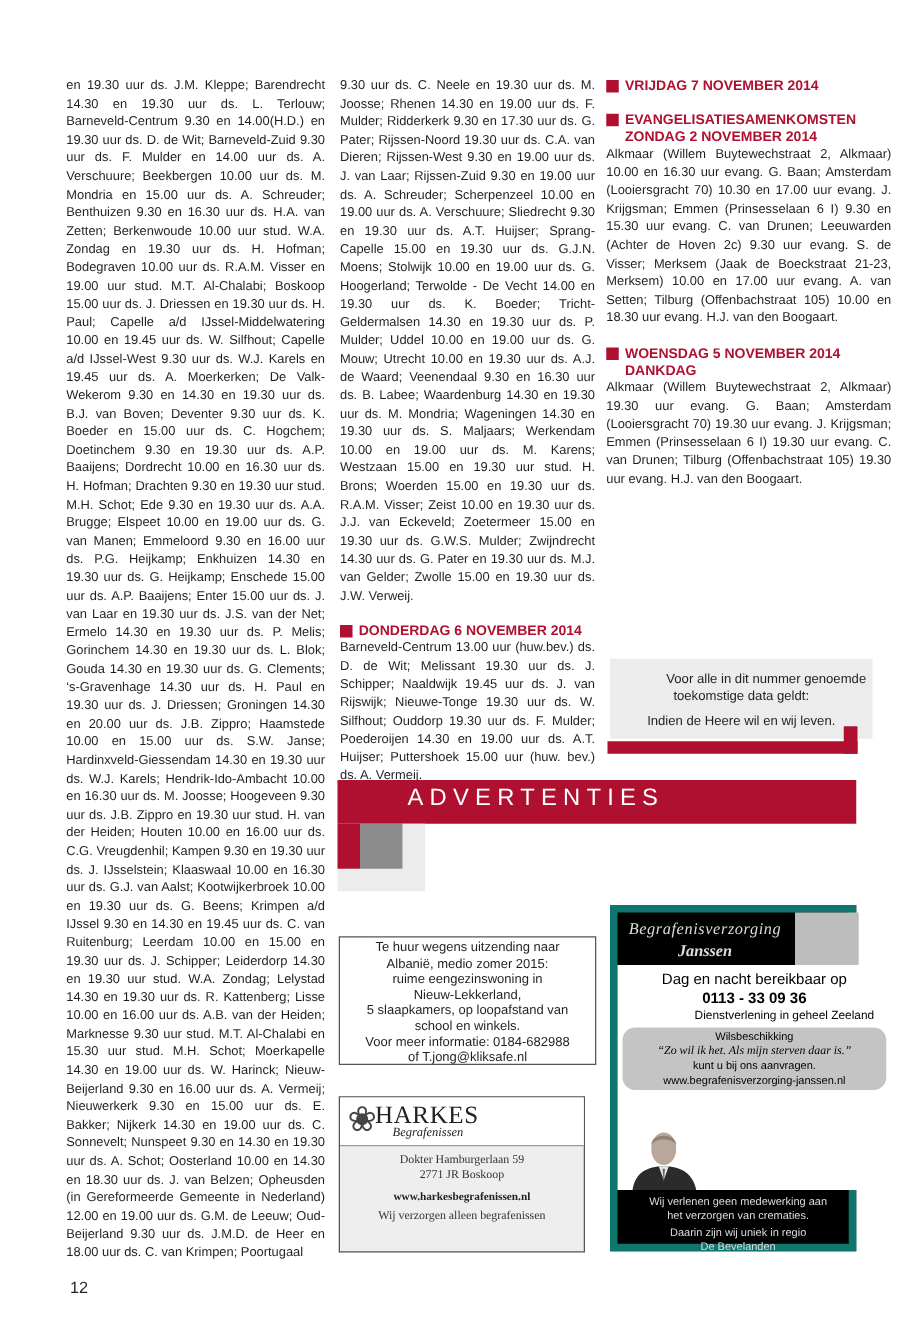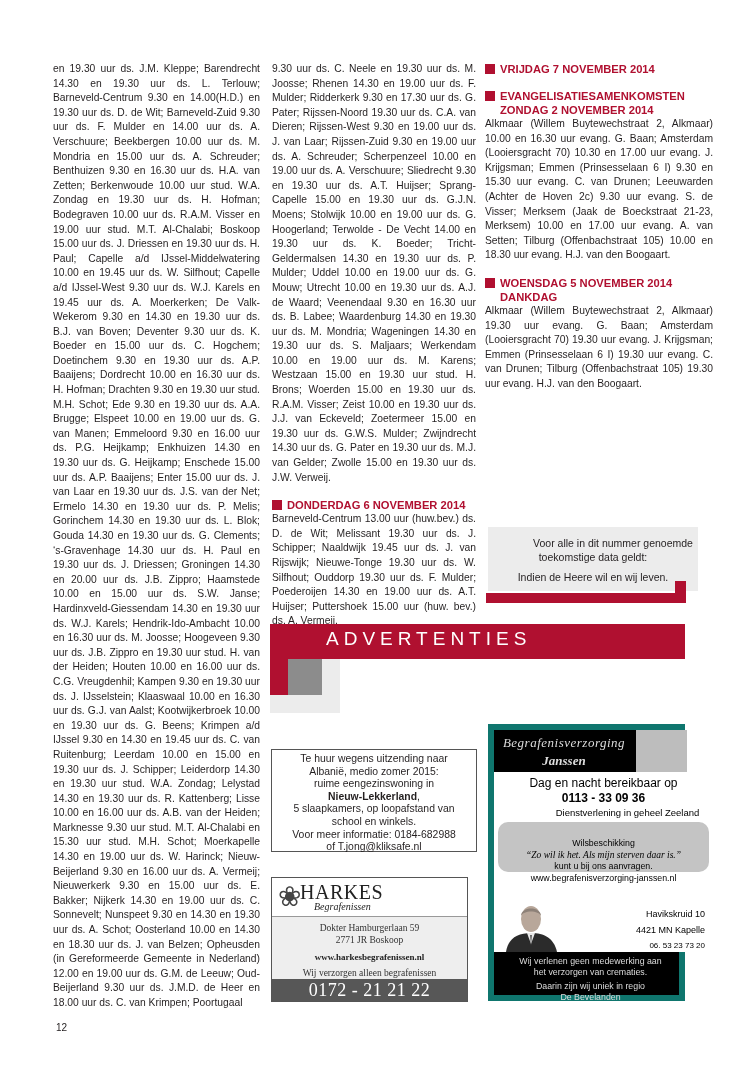--- a/index.html
+++ b/index.html
@@ -22,21 +22,21 @@
   .notice-bar2 { position:absolute; left:675px; top:581px; width:11px; height:22px; background:#b01030; }
   .adv-bar { position:absolute; left:270px; top:624px; width:415px; height:35px; background:#b01030; }
   .adv-title { position:absolute; left:326px; top:628px; color:#fff; font-weight:normal; font-size:19px;
                letter-spacing:5px; }
   .adv-red-ext { position:absolute; left:270px; top:659px; width:18px; height:36px; background:#b01030; }
   .adv-grey-dark { position:absolute; left:288px; top:659px; width:34px; height:36px; background:#8c8c8c; }
   .adv-grey-light1 { position:absolute; left:270px; top:695px; width:70px; height:18px; background:#ececec; }
   .adv-grey-light2 { position:absolute; left:322px; top:659px; width:18px; height:36px; background:#ececec; }
   .ad-huur { position:absolute; left:271px; top:749px; width:206px; height:103px; border:1px solid #555;
              text-align:center; font-size:10.4px; line-height:12.6px; padding-top:3px; box-sizing:border-box; }
-  .ad-huur b { font-weight:bold; }
+  .ad-huur b { font-weight:normal; }
   .ad-harkes { position:absolute; left:271px; top:877px; width:197px; height:125px; border:1px solid #555;
                background:#eeeeee; box-sizing:border-box; font-family:"Liberation Serif", serif; text-align:center; }
   .harkes-top { height:38px; background:#ffffff; border-bottom:1px solid #999; position:relative; }
   .harkes-leaf { position:absolute; left:6px; top:2px; font-size:28px; color:#444; line-height:34px; }
   .harkes-name { position:absolute; left:28px; top:3px; font-size:20px; letter-spacing:0.5px; color:#222; }
   .harkes-sub { position:absolute; left:42px; top:23px; font-size:10px; font-style:italic; color:#222; }
   .harkes-addr { font-size:9.5px; line-height:11.5px; color:#333; margin-top:6px; }
   .harkes-web { font-size:9px; font-weight:bold; color:#222; margin-top:6px; }
   .harkes-tag { font-size:9.5px; color:#333; margin-top:6px; }
   .harkes-phone { position:absolute; left:0; bottom:0; width:100%; height:22px; background:#575757; color:#fff;
@@ -46,28 +46,28 @@
   .jan-head { position:absolute; left:0; top:0; width:140px; height:40px; color:#ddd; text-align:center;
               font-family:"Liberation Serif", serif; }
   .jan-head .t1 { font-style:italic; font-size:13px; margin-top:5px; letter-spacing:0.5px; }
   .jan-head .t2 { font-style:italic; font-weight:bold; font-size:13px; margin-top:2px; }
   .jan-grey { position:absolute; left:142px; top:0; width:51px; height:42px; background:#bdbdbd; }
   .jan-white { position:absolute; left:0; top:42px; width:219px; height:180px; background:#fff; }
   .jan-l1 { text-align:center; font-size:12px; margin-top:4px; color:#000; }
   .jan-l2 { text-align:center; font-size:12px; font-weight:bold; margin-top:1px; color:#000; }
   .jan-l3 { text-align:center; font-size:9.5px; margin-top:2px; color:#000;padding-left:48px; }
   .jan-will { margin:4px 4px 0 4px; background:#c4c4c4; border-radius:10px; height:50px; text-align:center;
-              font-size:8.8px; line-height:11.5px; padding-top:16px; box-sizing:border-box; color:#000; }
+              font-size:8.8px; line-height:11.5px; padding-top:2px; box-sizing:border-box; color:#000; }
   .jan-will .q { font-family:"Liberation Serif", serif; font-style:italic; font-size:9.5px; }
   .jan-photo { position:absolute; left:10px; top:128px; width:55px; height:52px; }
   .jan-addr { position:absolute; right:8px; top:134px; text-align:right; font-size:9px; line-height:16px; color:#000; }
   .jan-addr .ph { font-size:8px; }
   .jan-foot { position:absolute; left:0; top:226px; width:193px; text-align:center; color:#ddd; font-size:8.8px; line-height:10.5px; }
   .jan-foot .f2 { margin-top:4px; }
-  .page-num { position:absolute; left:56px; top:1022px; font-size:10px; }
+  .page-num { position:absolute; left:56px; top:1022px; font-size:13px; }
 </style>
 </head>
 <body>
 
 <div id="col1" class="col">
   <p>en 19.30 uur ds. J.M. Kleppe; Barendrecht 14.30 en 19.30 uur ds. L. Terlouw; Barneveld-Centrum 9.30 en 14.00(H.D.) en 19.30 uur ds. D. de Wit; Barneveld-Zuid 9.30 uur ds. F. Mulder en 14.00 uur ds. A. Verschuure; Beekbergen 10.00 uur ds. M. Mondria en 15.00 uur ds. A. Schreuder; Benthuizen 9.30 en 16.30 uur ds. H.A. van Zetten; Berkenwoude 10.00 uur stud. W.A. Zondag en 19.30 uur ds. H. Hofman; Bodegraven 10.00 uur ds. R.A.M. Visser en 19.00 uur stud. M.T. Al-Chalabi; Boskoop 15.00 uur ds. J. Driessen en 19.30 uur ds. H. Paul; Capelle a/d IJssel-Middelwatering 10.00 en 19.45 uur ds. W. Silfhout; Capelle a/d IJssel-West 9.30 uur ds. W.J. Karels en 19.45 uur ds. A. Moerkerken; De Valk-Wekerom 9.30 en 14.30 en 19.30 uur ds. B.J. van Boven; Deventer 9.30 uur ds. K. Boeder en 15.00 uur ds. C. Hogchem; Doetinchem 9.30 en 19.30 uur ds. A.P. Baaijens; Dordrecht 10.00 en 16.30 uur ds. H. Hofman; Drachten 9.30 en 19.30 uur stud. M.H. Schot; Ede 9.30 en 19.30 uur ds. A.A. Brugge; Elspeet 10.00 en 19.00 uur ds. G. van Manen; Emmeloord 9.30 en 16.00 uur ds. P.G. Heijkamp; Enkhuizen 14.30 en 19.30 uur ds. G. Heijkamp; Enschede 15.00 uur ds. A.P. Baaijens; Enter 15.00 uur ds. J. van Laar en 19.30 uur ds. J.S. van der Net; Ermelo 14.30 en 19.30 uur ds. P. Melis; Gorinchem 14.30 en 19.30 uur ds. L. Blok; Gouda 14.30 en 19.30 uur ds. G. Clements; ‘s-Gravenhage 14.30 uur ds. H. Paul en 19.30 uur ds. J. Driessen; Groningen 14.30 en 20.00 uur ds. J.B. Zippro; Haamstede 10.00 en 15.00 uur ds. S.W. Janse; Hardinxveld-Giessendam 14.30 en 19.30 uur ds. W.J. Karels; Hendrik-Ido-Ambacht 10.00 en 16.30 uur ds. M. Joosse; Hoogeveen 9.30 uur ds. J.B. Zippro en 19.30 uur stud. H. van der Heiden; Houten 10.00 en 16.00 uur ds. C.G. Vreugdenhil; Kampen 9.30 en 19.30 uur ds. J. IJsselstein; Klaaswaal 10.00 en 16.30 uur ds. G.J. van Aalst; Kootwijkerbroek 10.00 en 19.30 uur ds. G. Beens; Krimpen a/d IJssel 9.30 en 14.30 en 19.45 uur ds. C. van Ruitenburg; Leerdam 10.00 en 15.00 en 19.30 uur ds. J. Schipper; Leiderdorp 14.30 en 19.30 uur stud. W.A. Zondag; Lelystad 14.30 en 19.30 uur ds. R. Kattenberg; Lisse 10.00 en 16.00 uur ds. A.B. van der Heiden; Marknesse 9.30 uur stud. M.T. Al-Chalabi en 15.30 uur stud. M.H. Schot; Moerkapelle 14.30 en 19.00 uur ds. W. Harinck; Nieuw-Beijerland 9.30 en 16.00 uur ds. A. Vermeij; Nieuwerkerk 9.30 en 15.00 uur ds. E. Bakker; Nijkerk 14.30 en 19.00 uur ds. C. Sonnevelt; Nunspeet 9.30 en 14.30 en 19.30 uur ds. A. Schot; Oosterland 10.00 en 14.30 en 18.30 uur ds. J. van Belzen; Opheusden (in Gereformeerde Gemeente in Nederland) 12.00 en 19.00 uur ds. G.M. de Leeuw; Oud-Beijerland 9.30 uur ds. J.M.D. de Heer en 18.00 uur ds. C. van Krimpen; Poortugaal</p>
 </div>
 
 <div id="col2" class="col">
   <p>9.30 uur ds. C. Neele en 19.30 uur ds. M. Joosse; Rhenen 14.30 en 19.00 uur ds. F. Mulder; Ridderkerk 9.30 en 17.30 uur ds. G. Pater; Rijssen-Noord 19.30 uur ds. C.A. van Dieren; Rijssen-West 9.30 en 19.00 uur ds. J. van Laar; Rijssen-Zuid 9.30 en 19.00 uur ds. A. Schreuder; Scherpenzeel 10.00 en 19.00 uur ds. A. Verschuure; Sliedrecht 9.30 en 19.30 uur ds. A.T. Huijser; Sprang-Capelle 15.00 en 19.30 uur ds. G.J.N. Moens; Stolwijk 10.00 en 19.00 uur ds. G. Hoogerland; Terwolde - De Vecht 14.00 en 19.30 uur ds. K. Boeder; Tricht-Geldermalsen 14.30 en 19.30 uur ds. P. Mulder; Uddel 10.00 en 19.00 uur ds. G. Mouw; Utrecht 10.00 en 19.30 uur ds. A.J. de Waard; Veenendaal 9.30 en 16.30 uur ds. B. Labee; Waardenburg 14.30 en 19.30 uur ds. M. Mondria; Wageningen 14.30 en 19.30 uur ds. S. Maljaars; Werkendam 10.00 en 19.00 uur ds. M. Karens; Westzaan 15.00 en 19.30 uur stud. H. Brons; Woerden 15.00 en 19.30 uur ds. R.A.M. Visser; Zeist 10.00 en 19.30 uur ds. J.J. van Eckeveld; Zoetermeer 15.00 en 19.30 uur ds. G.W.S. Mulder; Zwijndrecht 14.30 uur ds. G. Pater en 19.30 uur ds. M.J. van Gelder; Zwolle 15.00 en 19.30 uur ds. J.W. Verweij.</p>
@@ -131,21 +131,20 @@
     <span class="harkes-leaf">❀</span>
     <span class="harkes-name">HARKES</span>
     <span class="harkes-sub">Begrafenissen</span>
   </div>
   <div class="harkes-addr">
     <div>Dokter Hamburgerlaan 59</div>
     <div>2771 JR  Boskoop</div>
   </div>
   <div class="harkes-web">www.harkesbegrafenissen.nl</div>
   <div class="harkes-tag">Wij verzorgen alleen begrafenissen</div>
-  <div class="harkes-phone">0172 - 21 21 22</div>
 </div>
 
 <div class="ad-janssen">
   <div class="jan-head">
     <div class="t1">Begrafenisverzorging</div>
     <div class="t2">Janssen</div>
   </div>
   <div class="jan-grey"></div>
   <div class="jan-white">
     <div class="jan-l1">Dag en nacht bereikbaar op</div>
@@ -158,25 +157,20 @@
       <div>www.begrafenisverzorging-janssen.nl</div>
     </div>
     <svg class="jan-photo" viewBox="0 0 55 52">
       <rect x="0" y="0" width="55" height="52" fill="#ffffff"></rect>
       <path d="M2 52 C4 38 14 33 27 33 C40 33 50 38 53 52 Z" fill="#2b2b2b"></path>
       <path d="M23 33 L27 44 L31 33 Z" fill="#e8e8e8"></path>
       <path d="M26 35 L27 46 L28 35 Z" fill="#666"></path>
       <ellipse cx="27" cy="19" rx="10" ry="13" fill="#b8a79a"></ellipse>
       <path d="M17 16 C17 6 37 6 37 16 C35 10 19 10 17 16 Z" fill="#8d8178"></path>
     </svg>
-    <div class="jan-addr">
-      <div>Havikskruid 10</div>
-      <div>4421 MN Kapelle</div>
-      <div class="ph">06. 53 23 73 20</div>
-    </div>
   </div>
   <div class="jan-foot">
     <div>Wij verlenen geen medewerking aan</div>
     <div>het verzorgen van crematies.</div>
     <div class="f2">Daarin zijn wij uniek in regio</div>
     <div>De Bevelanden</div>
   </div>
 </div>
 
 <div class="page-num">12</div>

